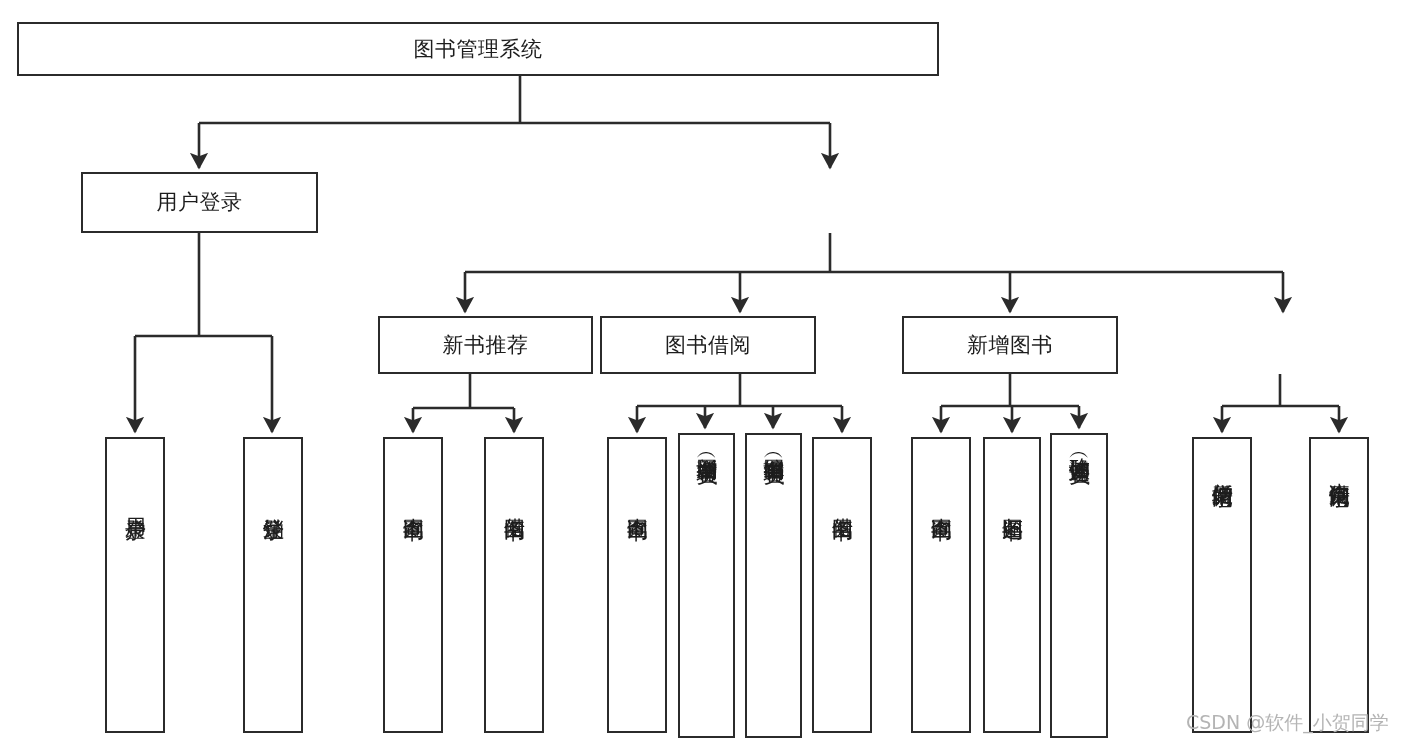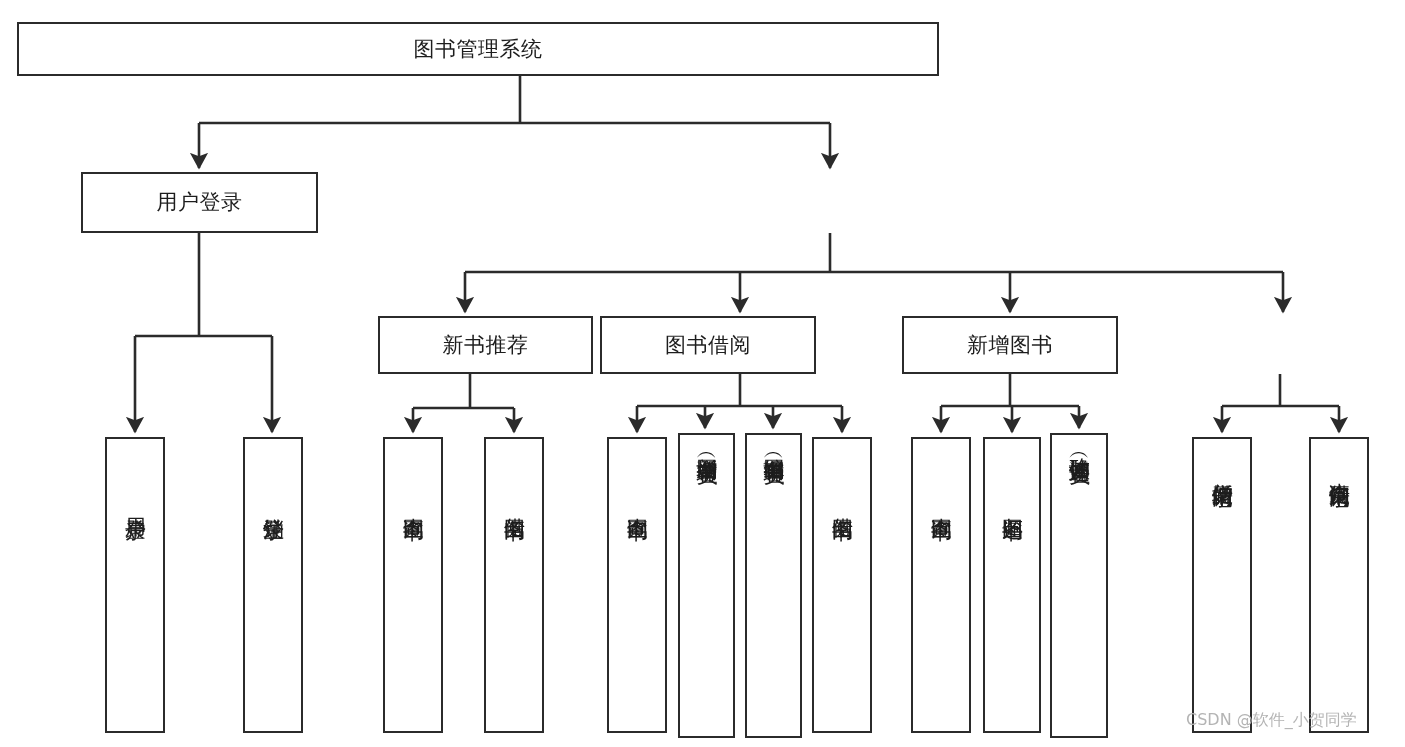--- a/index.html
+++ b/index.html
@@ -55,21 +55,21 @@
     writing-mode: vertical-rl;
     text-orientation: upright;
     font-size: 21px;
     line-height: 1.18;
     letter-spacing: 1px;
     white-space: nowrap;
   }
   .watermark {
     position: absolute;
     color: #b4b4b4;
-    font-size: 16px;
+    font-size: 19px;
     white-space: nowrap;
     z-index: 5;
     left: 1186px;
     top: 710px;
   }
 </style>
 </head>
 <body>
 
 <div id="canvas">

